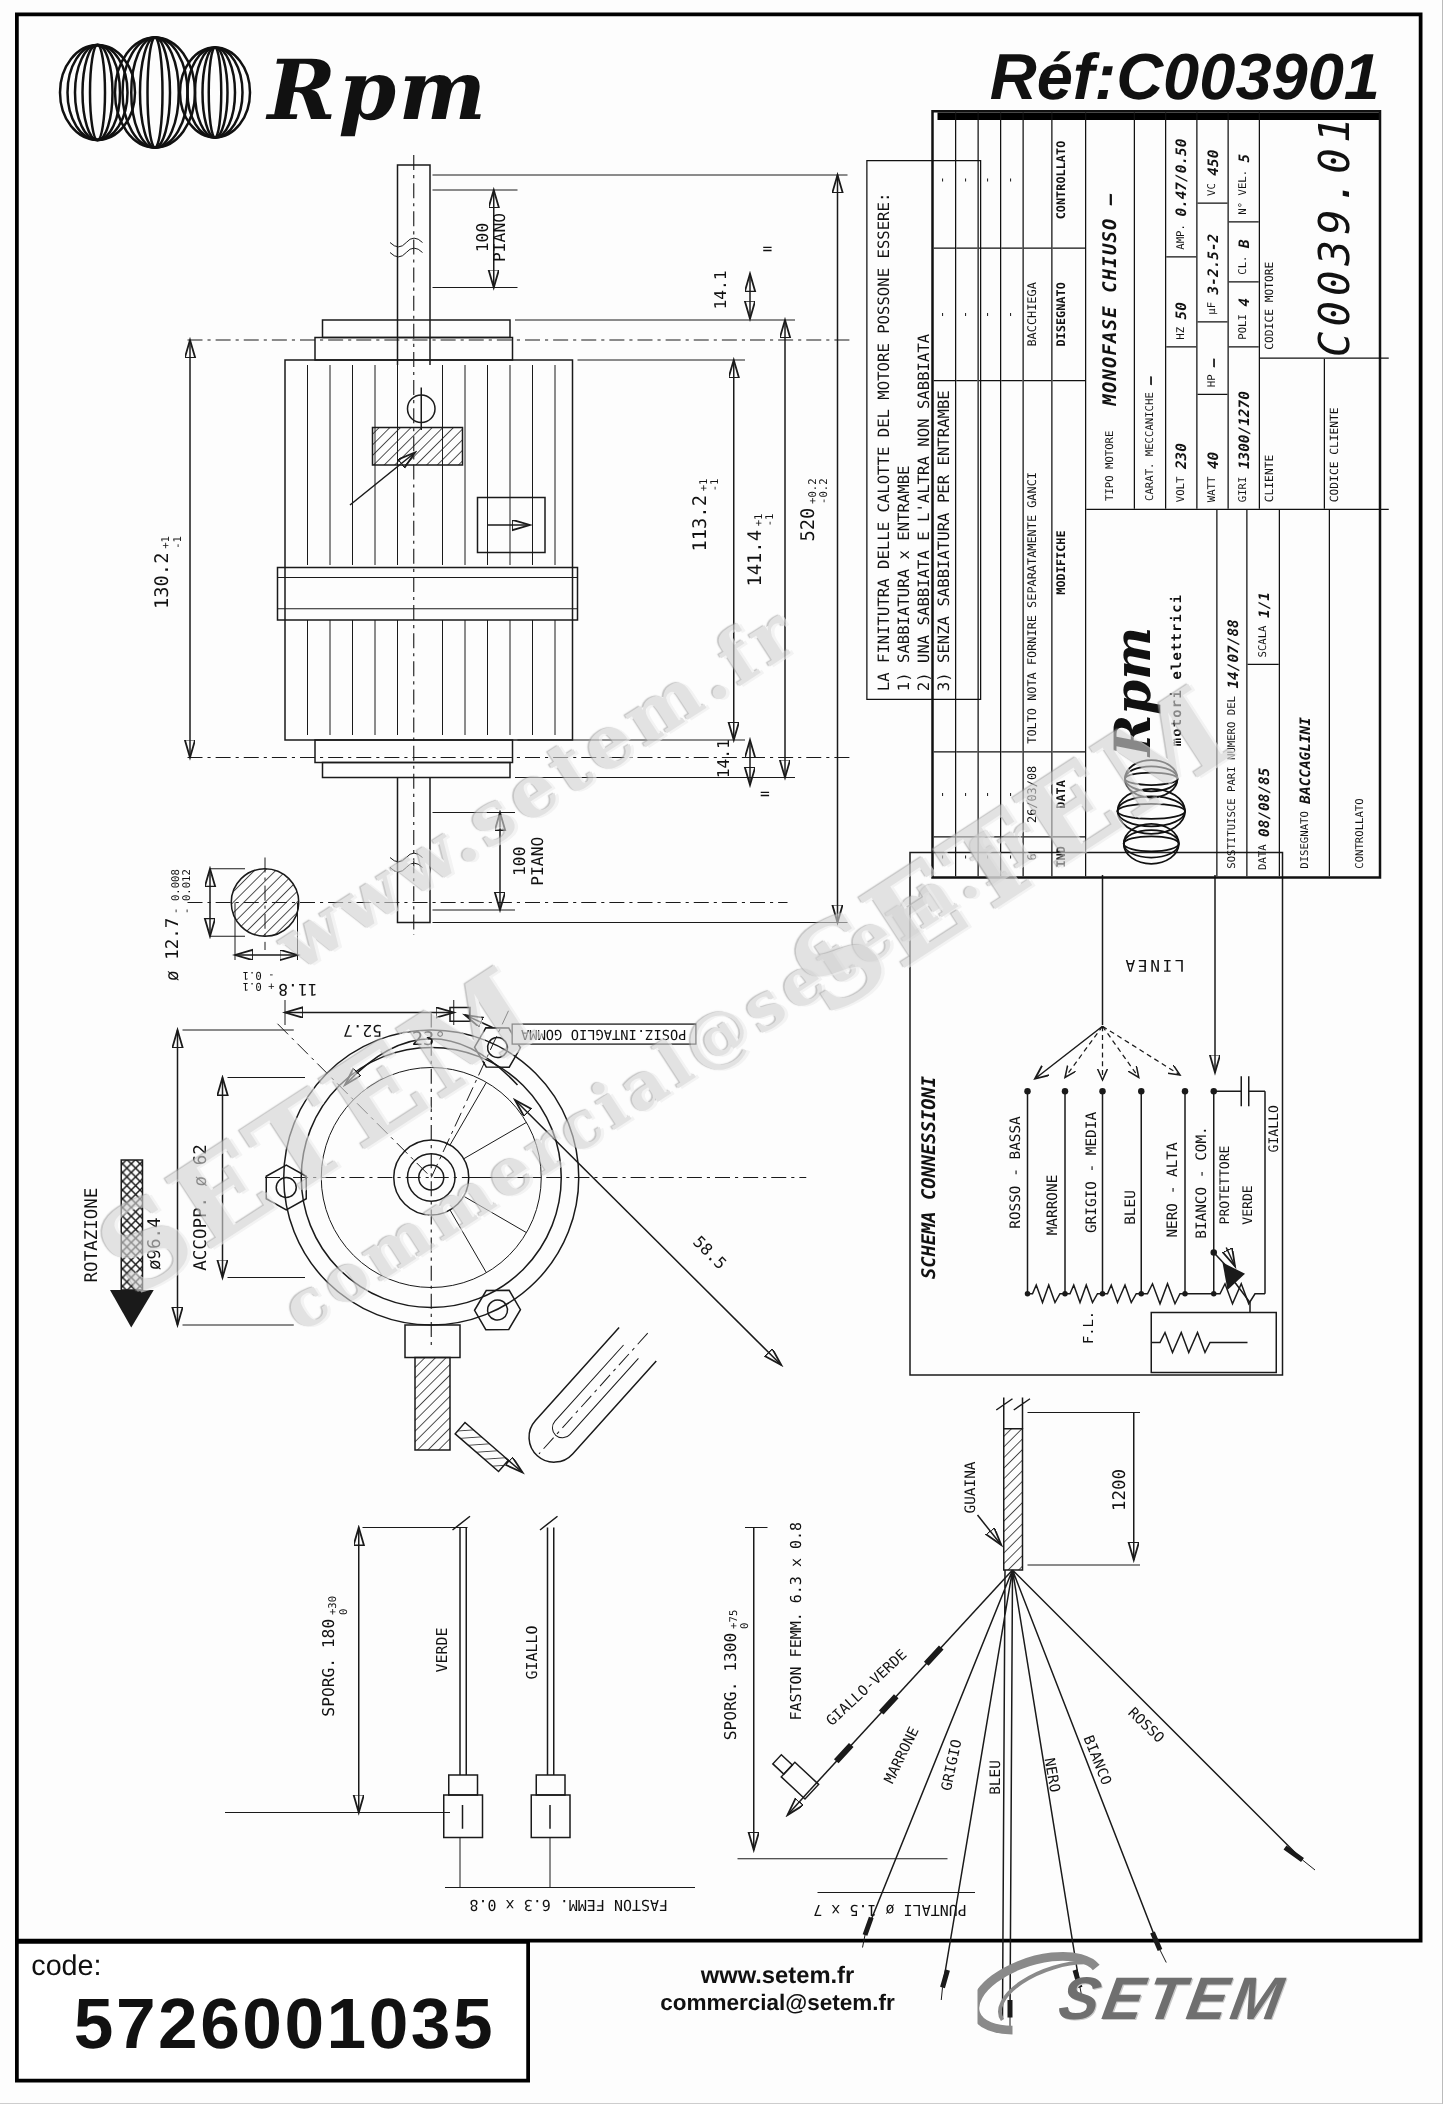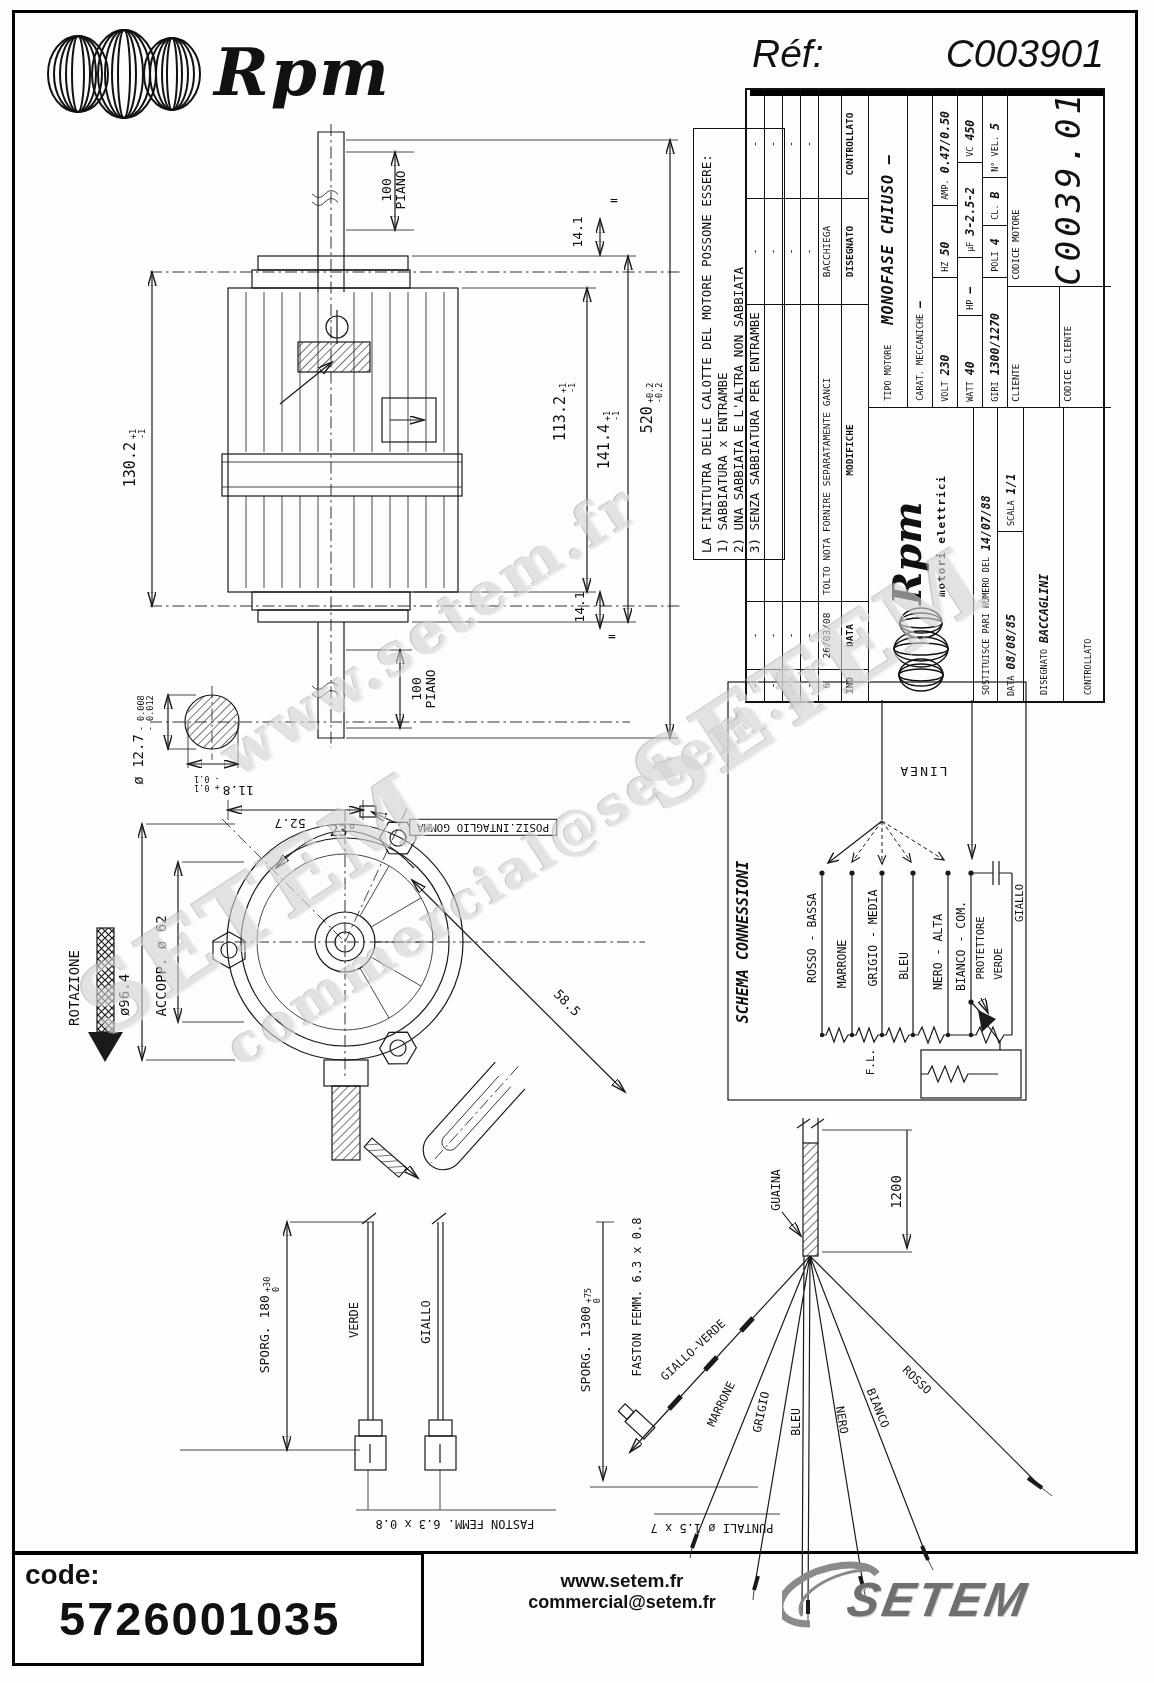--- a/index.html
+++ b/index.html
@@ -18,21 +18,21 @@
   .lbl{position:absolute;white-space:nowrap;z-index:20;line-height:1.05;}
   .c{transform:translate(-50%,-50%);}
   .r90{transform:translate(-50%,-50%) rotate(-90deg);}
   .r180{transform:translate(-50%,-50%) rotate(180deg);}
   .tol{display:inline-flex;flex-direction:column;font-size:8.5px;line-height:1.05;vertical-align:-1px;margin-left:3px;}
   .boxed{border:1.6px solid #111;padding:1px 7px;background: #fff;}
   
   #brand{position:absolute;left:36px;top:22px;z-index:20;display:flex;align-items:center;}
   #brand .rpmtxt{font-family:"DejaVu Serif",serif;font-style:italic;font-weight:bold;font-size:66px;margin-left:8px;letter-spacing:2px;}
   #refblk{position:absolute;left:752px;top:32px;width:352px;z-index:20;font-family:"Liberation Sans",sans-serif;
-          font-style:italic;font-weight:normal;font-size:39px;display:flex;justify-content:space-between;}
+          font-style:italic;font-weight:bold;font-size:52px;display:flex;justify-content:flex-end;}
   #refline{position:absolute;left:750px;top:90px;width:354px;height:6px;background:#000;z-index:20;}
   
   #noteblk{position:absolute;left:693px;top:560px;width:432px;height:92px;transform:rotate(-90deg);
            transform-origin:0 0;z-index:20;}
   #noteblk .inner{border:1.8px solid #111;width:100%;height:100%;box-sizing:border-box;padding:4px 6px;font-size:12.5px;}
   #noteblk .inner div{margin-top:1px;}
   
   #tblock{position:absolute;left:745px;top:703px;width:615px;height:360px;transform:rotate(-90deg);
           transform-origin:0 0;border:2.2px solid #111;box-sizing:border-box;z-index:20;background:transparent;font-size:10px;}
   .trow{display:flex;border-bottom:1px solid #111;}
@@ -58,22 +58,22 @@
   #clicol>div{flex:1;padding:3px 5px;border-bottom:1px solid #111;font-size:9px;}
   #clicol>div:last-child{border-bottom:none;}
   #cmcol{flex:1;display:flex;flex-direction:column;}
   #cmcol .cm-l{font-size:9px;padding:3px 6px;}
   #cmcol .cm-v{flex:1;display:flex;align-items:center;justify-content:center;font-size:34px;font-style:italic;letter-spacing:4px;}
   
   .wm{position:absolute;z-index:30;font-family:"DejaVu Serif",serif;font-weight:bold;color:#d2d2d2;opacity:.62;
       text-shadow:2px 2px 0 #ededed,-1px -1px 1px #9f9f9f;pointer-events:none;letter-spacing:4px;}
   
   #codebox{position:absolute;left:12px;top:1552px;width:412px;height:114px;border:3.5px solid #000;box-sizing:border-box;z-index:20;background:#fff;font-family:"Liberation Sans",sans-serif;}
-  #codebox .cl{font-size:28px;font-weight:bold;margin:4px 0 0 10px;}
-  #codebox .cv{font-size:47px;font-weight:bold;margin:0 0 0 44px;letter-spacing:2px;}
+  #codebox .cl{font-size:23px;font-weight:normal;margin:4px 0 0 10px;}
+  #codebox .cv{font-size:57px;font-weight:bold;margin:0 0 0 44px;letter-spacing:2px;}
   #setinfo{position:absolute;left:492px;top:1570px;width:260px;text-align:center;z-index:20;font-family:"Liberation Sans",sans-serif;font-weight:bold;}
   #setinfo .s1{font-size:19px;}#setinfo .s2{font-size:18px;}
   #address{position:absolute;left:450px;top:1642px;width:600px;text-align:center;z-index:20;font-family:"Liberation Sans",sans-serif;font-size:14.5px;}
   #slogo{position:absolute;left:782px;top:1556px;width:260px;height:86px;z-index:20;}
   #slogo .stxt{position:absolute;left:66px;top:16px;font-family:"Liberation Sans",sans-serif;font-style:italic;font-weight:bold;
                font-size:48px;color:#6f6f6f;letter-spacing:3px;transform:skewX(-10deg);text-shadow:1px 1px 0 #c9c9c9;}
 </style>
 </head>
 <body>
 

